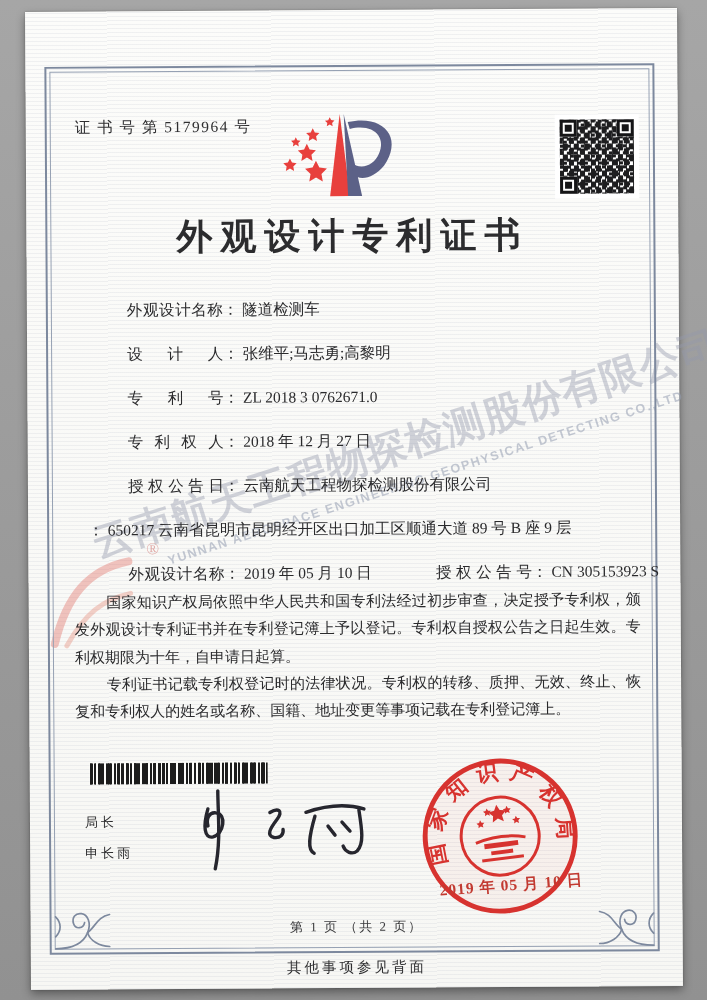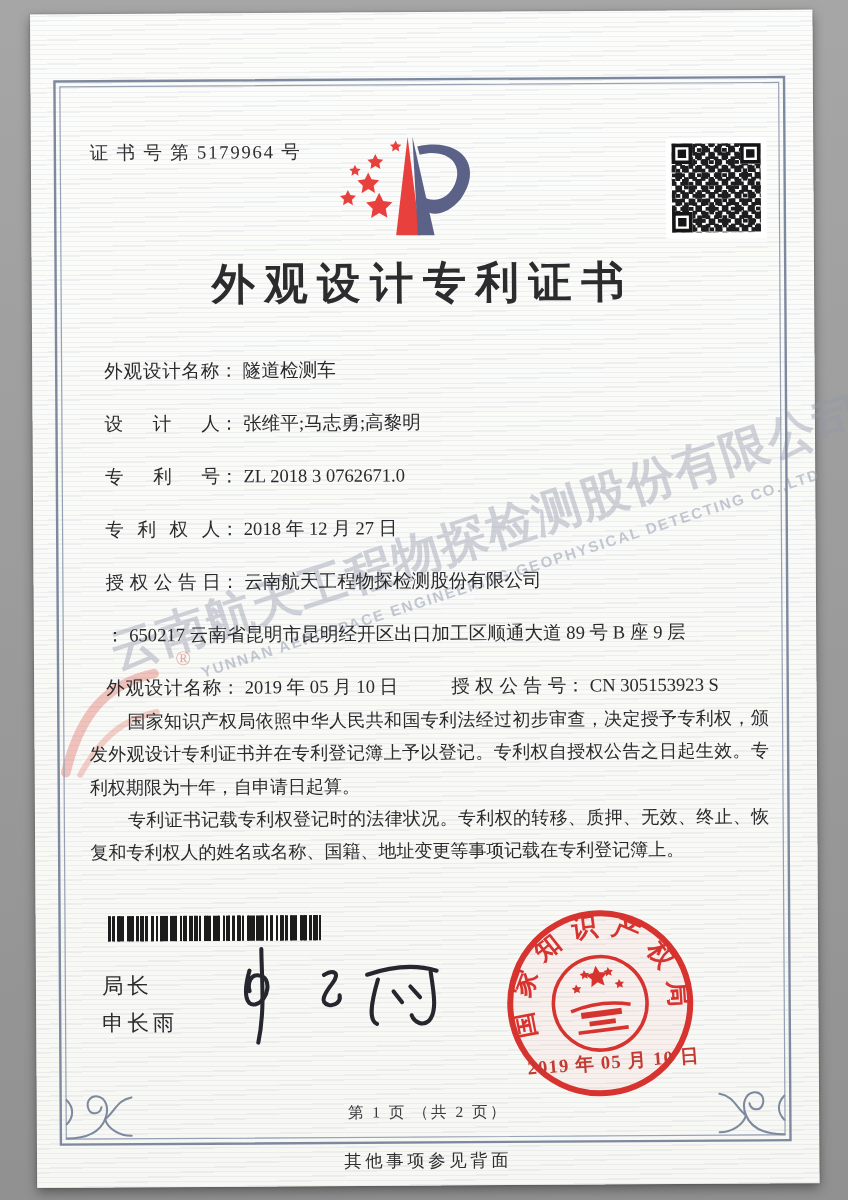--- a/index.html
+++ b/index.html
@@ -40,37 +40,37 @@
     background-color:#fff;}
   .finder{position:absolute;width:17px;height:17px;border:3px solid #151517;background:#fff;box-sizing:border-box;}
   .finder::after{content:"";position:absolute;inset:2px;background:#151517;}
   .finder.tl{left:0;top:0;} .finder.tr{right:0;top:0;} .finder.bl{left:0;bottom:0;}
 
   .title{position:absolute;left:0;right:0;top:202px;text-align:center;
     font-size:36px;font-weight:700;letter-spacing:8px;color:#2c2c2e;}
 
   .fields{position:absolute;left:60px;right:45px;top:288px;font-size:15.5px;color:#2a2a2c;}
   .frow{display:flex;line-height:22px;margin-bottom:22px;}
-  .flabel{display:inline-block;width:96px;text-align:justify;text-align-last:justify;flex:0 0 96px;}
+  .flabel{display:inline-block;width:96px;text-align:justify;text-align-last:justify;flex:0 0 96px;margin-left:40px;}
   .fcolon{flex:0 0 auto;margin-right:4px;}
   .fvalue{flex:1 1 auto;}
   .frow.pair .fvalue{flex:0 0 auto;min-width:168px;}
-  .flabel2{display:inline-block;width:96px;text-align:justify;text-align-last:justify;flex:0 0 96px;margin-left:4px;}
+  .flabel2{display:inline-block;width:96px;text-align:justify;text-align-last:justify;flex:0 0 96px;margin-left:24px;}
 
   .paras{position:absolute;left:46px;right:40px;top:578px;font-size:15px;line-height:1.82;
     color:#2a2a2c;text-align:justify;}
   .paras p{margin:0;text-indent:2.1em;}
 
   .barcode{position:absolute;left:60px;top:752px;width:178px;height:21px;background-color:#fbfbf9;
     background-image:
       repeating-linear-gradient(90deg,#1c1c1c 0 2px,transparent 2px 4px),
       repeating-linear-gradient(90deg,#1c1c1c 0 3px,transparent 3px 9px),
       repeating-linear-gradient(90deg,transparent 0 5px,#1c1c1c 5px 6px,transparent 6px 13px);}
 
-  .director{position:absolute;left:55px;top:795px;font-size:18px;color:#2c2c2e;line-height:31px;letter-spacing:3px;}
+  .director{position:absolute;left:55px;top:795px;font-size:13px;color:#2c2c2e;line-height:31px;letter-spacing:3px;}
   .sig{position:absolute;left:148px;top:768px;width:210px;height:100px;}
 
   .seal{position:absolute;left:389px;top:745px;width:162px;height:162px;transform:rotate(-7deg);opacity:.92;}
   .seal-date{position:absolute;left:392px;top:866px;width:178px;text-align:center;
     color:#c23a31;font-size:15.5px;letter-spacing:1px;transform:rotate(-4deg);font-weight:600;}
 
   .page-info{position:absolute;left:0;right:0;top:908px;text-align:center;font-size:13px;letter-spacing:2px;color:#3a3a3c;}
   .back-note{position:absolute;left:0;right:0;top:948px;text-align:center;font-size:14.5px;letter-spacing:3px;color:#2f2f31;}
 
   .watermark{position:absolute;left:68px;top:505px;width:660px;transform:rotate(-17.5deg);

